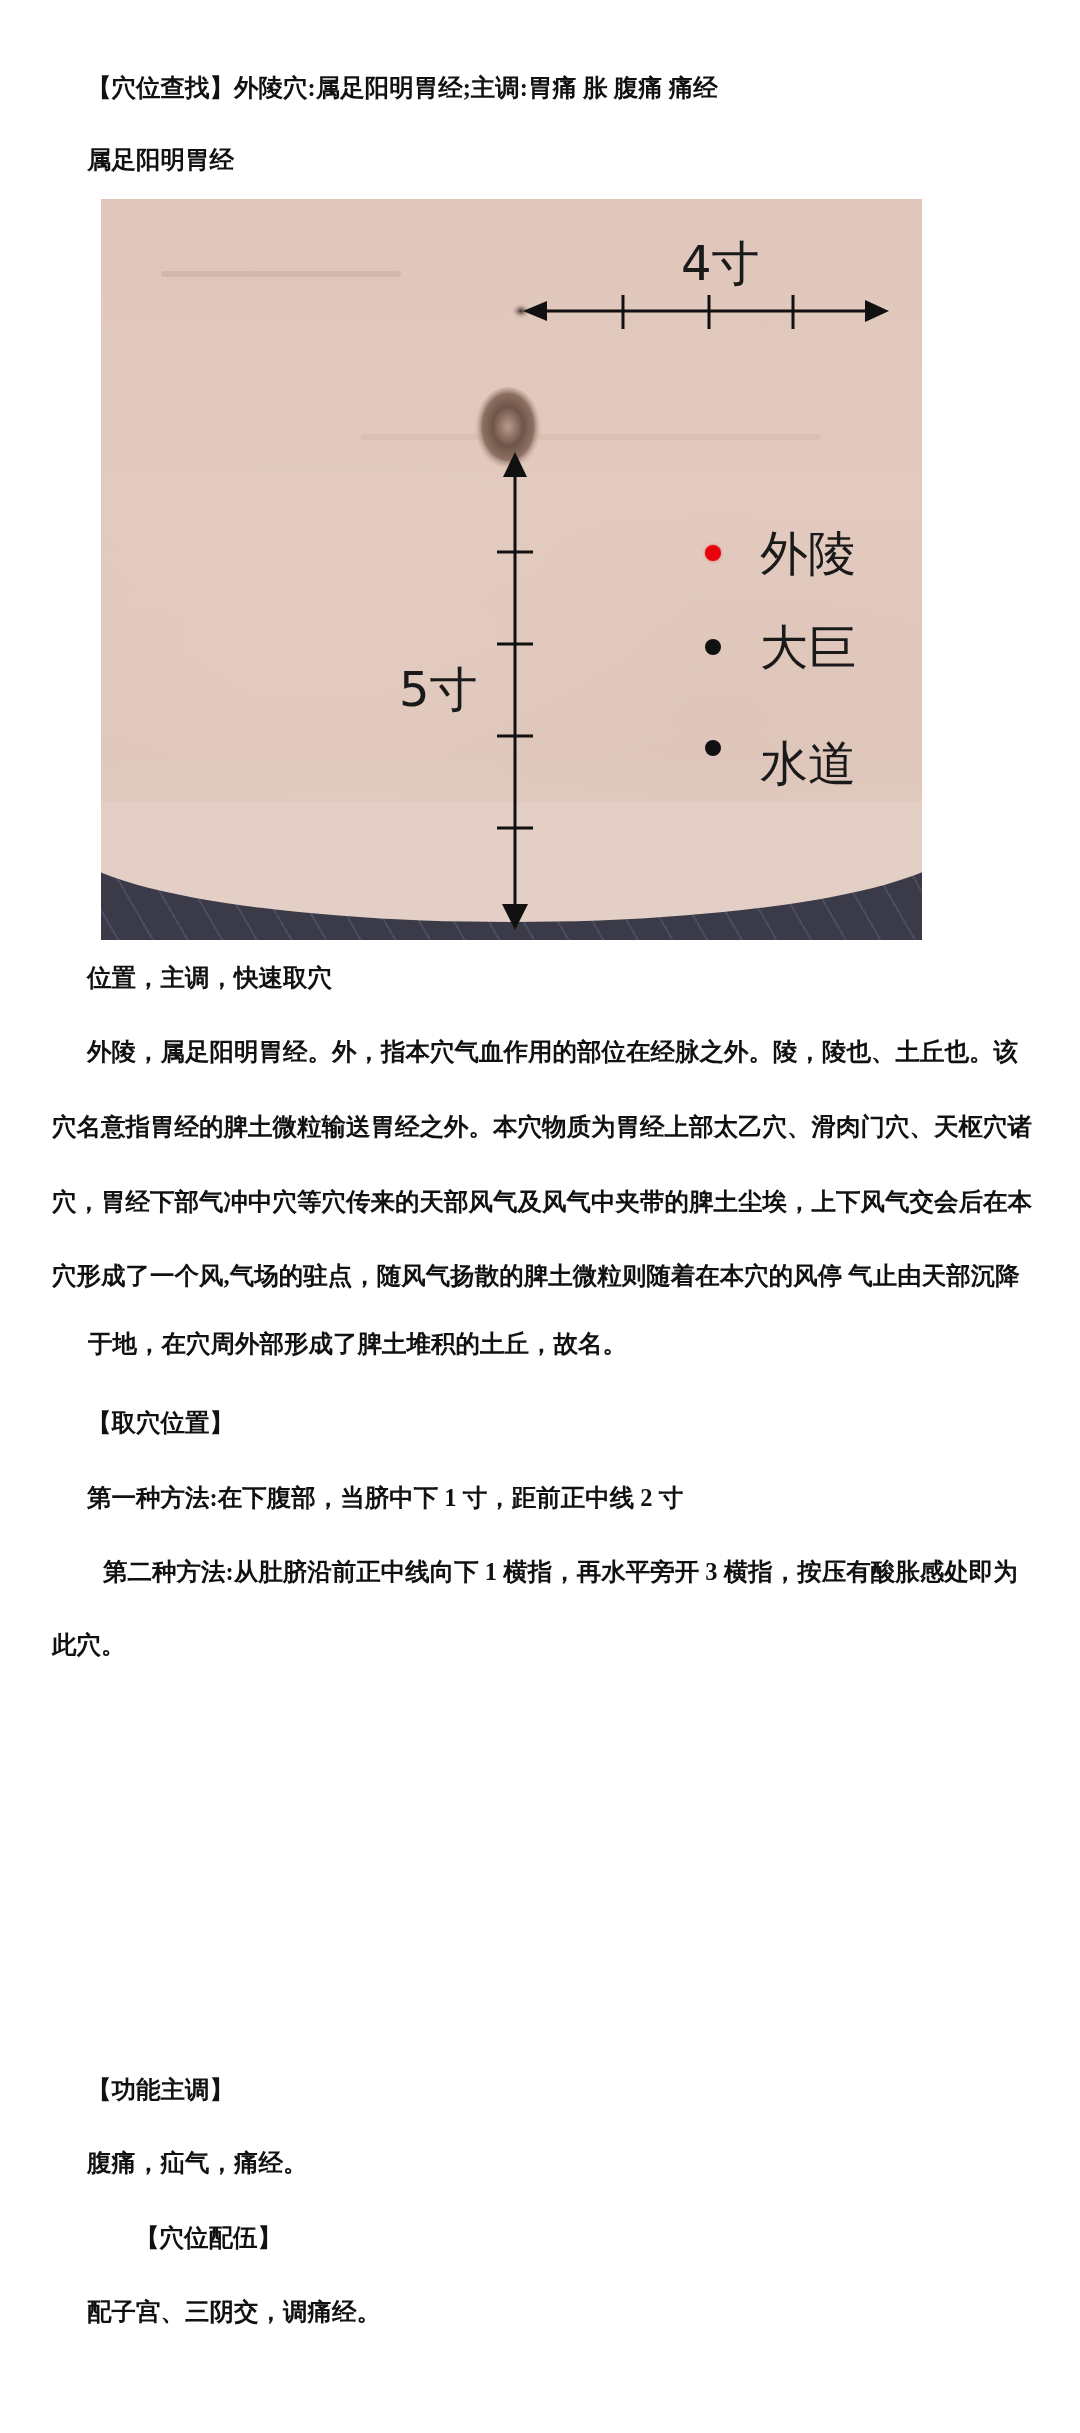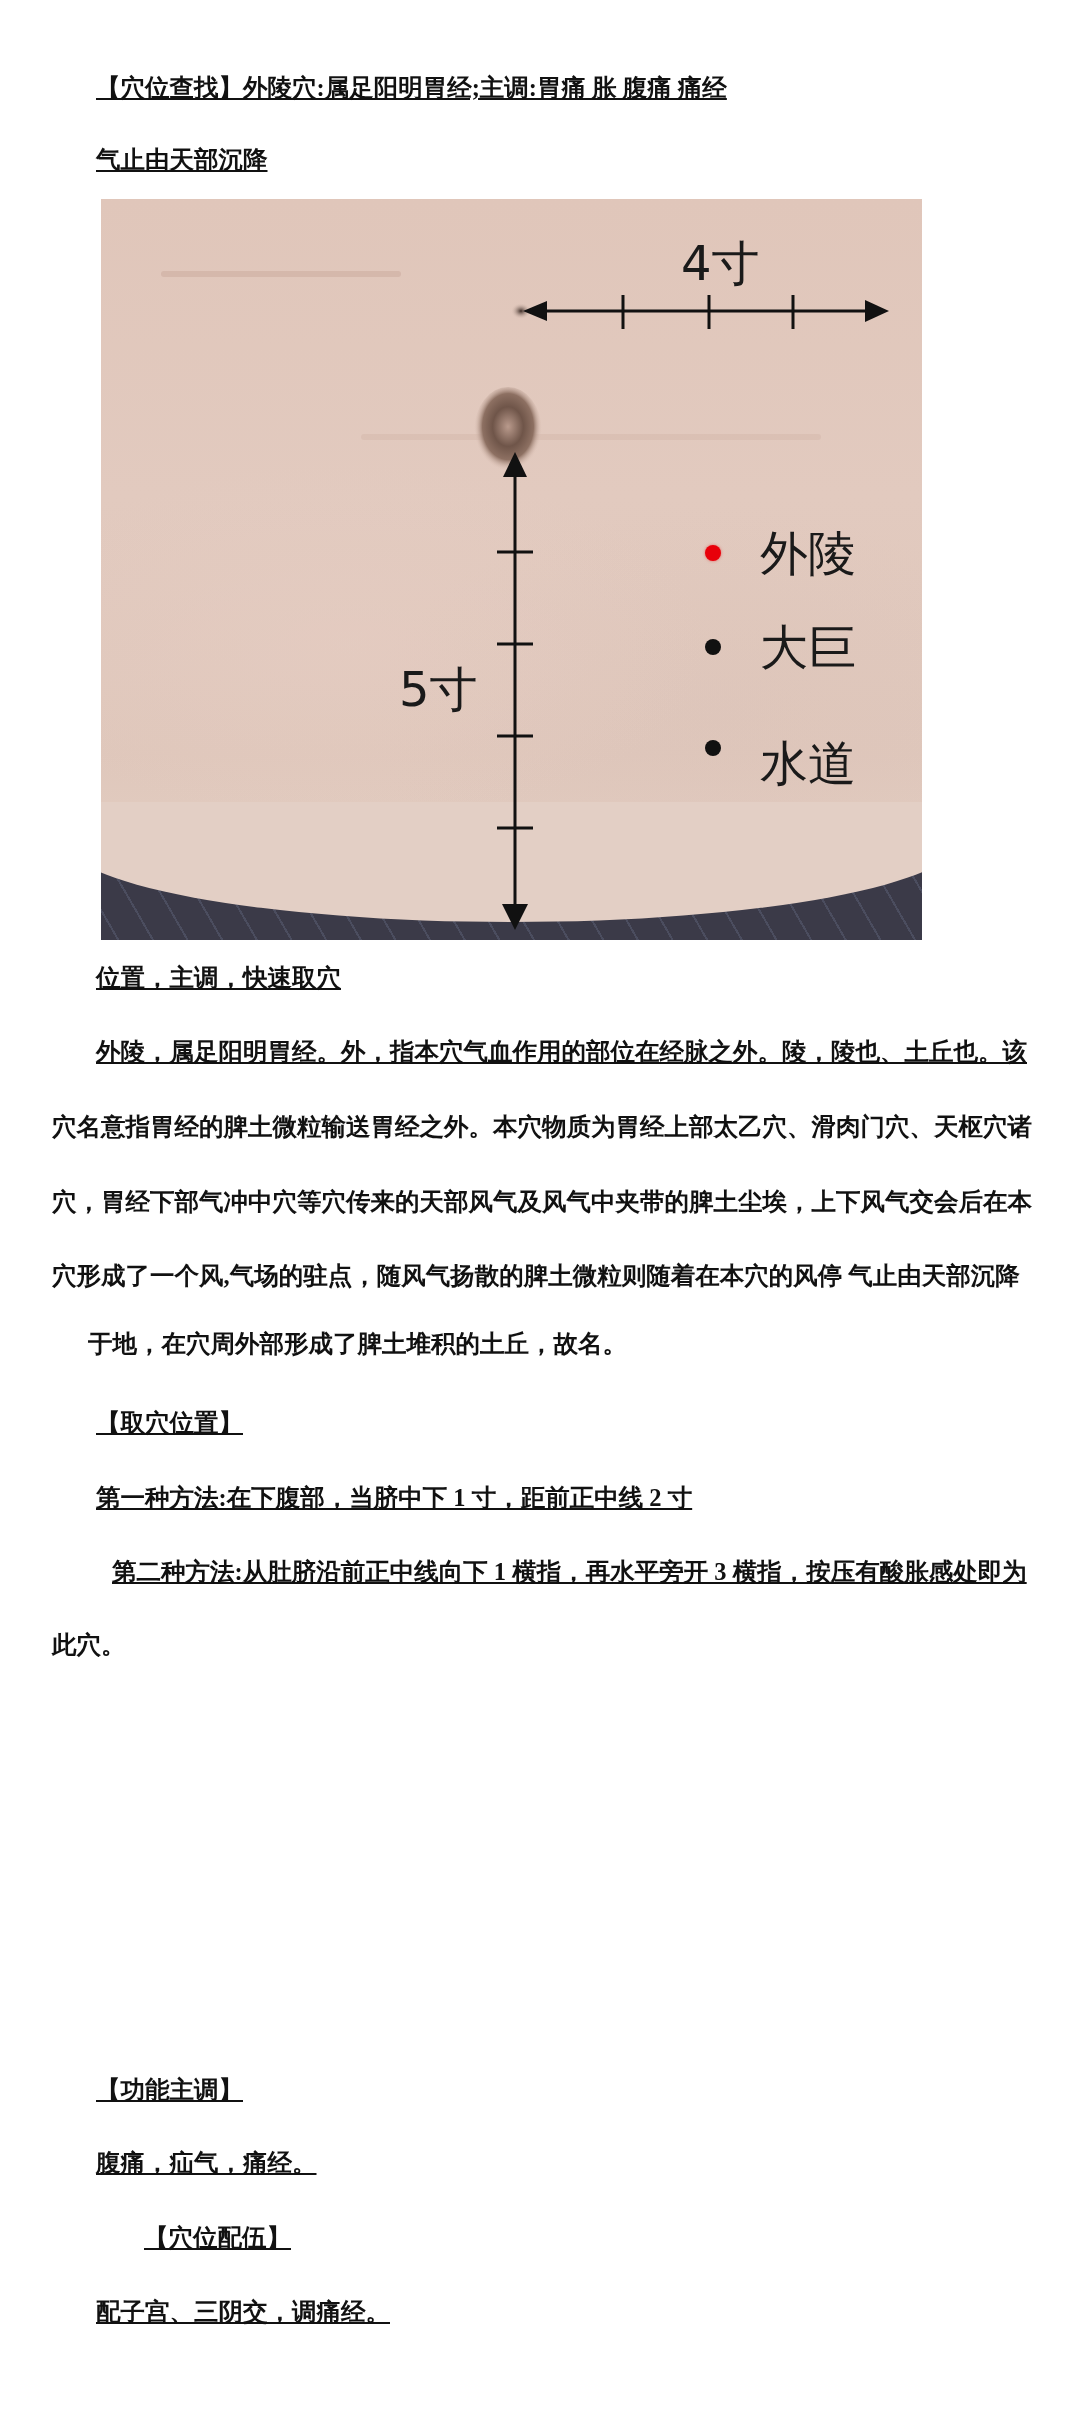--- a/index.html
+++ b/index.html
@@ -5,21 +5,21 @@
   html, body { margin: 0; padding: 0; background: #ffffff; }
   body {
     width: 1080px; height: 2433px; position: relative; overflow: hidden;
     font-family: "Liberation Serif", "DejaVu Serif", serif;
     color: #111111;
   }
   .line {
     position: absolute; left: 0; white-space: nowrap;
     font-size: 24.5px; font-weight: bold; line-height: 30px; height: 30px;
   }
-  .x102 { left: 96px; text-decoration: underline; }
+  .x102 { left: 87px; }
   .x52 { left: 52px; }
   .figure {
     position: absolute; left: 101px; top: 199px; width: 821px; height: 741px;
     overflow: hidden;
     background:
       radial-gradient(ellipse 520px 260px at 30% 60%, rgba(230,205,195,0.55), rgba(0,0,0,0) 70%),
       radial-gradient(ellipse 500px 300px at 75% 70%, rgba(220,196,186,0.5), rgba(0,0,0,0) 70%),
       linear-gradient(180deg, #e0c6ba 0%, #e2cabf 40%, #dfc7bb 75%, #e6d2c7 100%);
   }
   .cloth {
@@ -40,21 +40,21 @@
   .diag-text {
     position: absolute; font-family: "DejaVu Sans", "Liberation Sans", sans-serif;
     color: #1a1a1a; font-size: 48px; line-height: 40px; white-space: nowrap;
   }
   .dot { position: absolute; width: 16px; height: 16px; border-radius: 50%; }
 </style>
 </head>
 <body>
 
 <div class="line x102" style="top:73px;">【穴位查找】外陵穴:属足阳明胃经;主调:胃痛  胀  腹痛  痛经</div>
-<div class="line x102" style="top:145px;">气止由天部沉降</div>
+<div class="line x102" style="top:145px;">属足阳明胃经</div>
 
 <div class="figure">
   <div class="skin-fold" style="left:60px; top:72px; width:240px;"></div>
   <div class="skin-fold" style="left:260px; top:235px; width:460px; opacity:0.6;"></div>
   <div class="cloth"></div>
   <div class="belly-edge" style="background:#e3cfc5;"></div>
 
   <svg class="svg-layer" width="821" height="741" viewBox="0 0 821 741">
     <defs>
       <radialGradient id="navel" cx="50%" cy="45%" r="50%">

